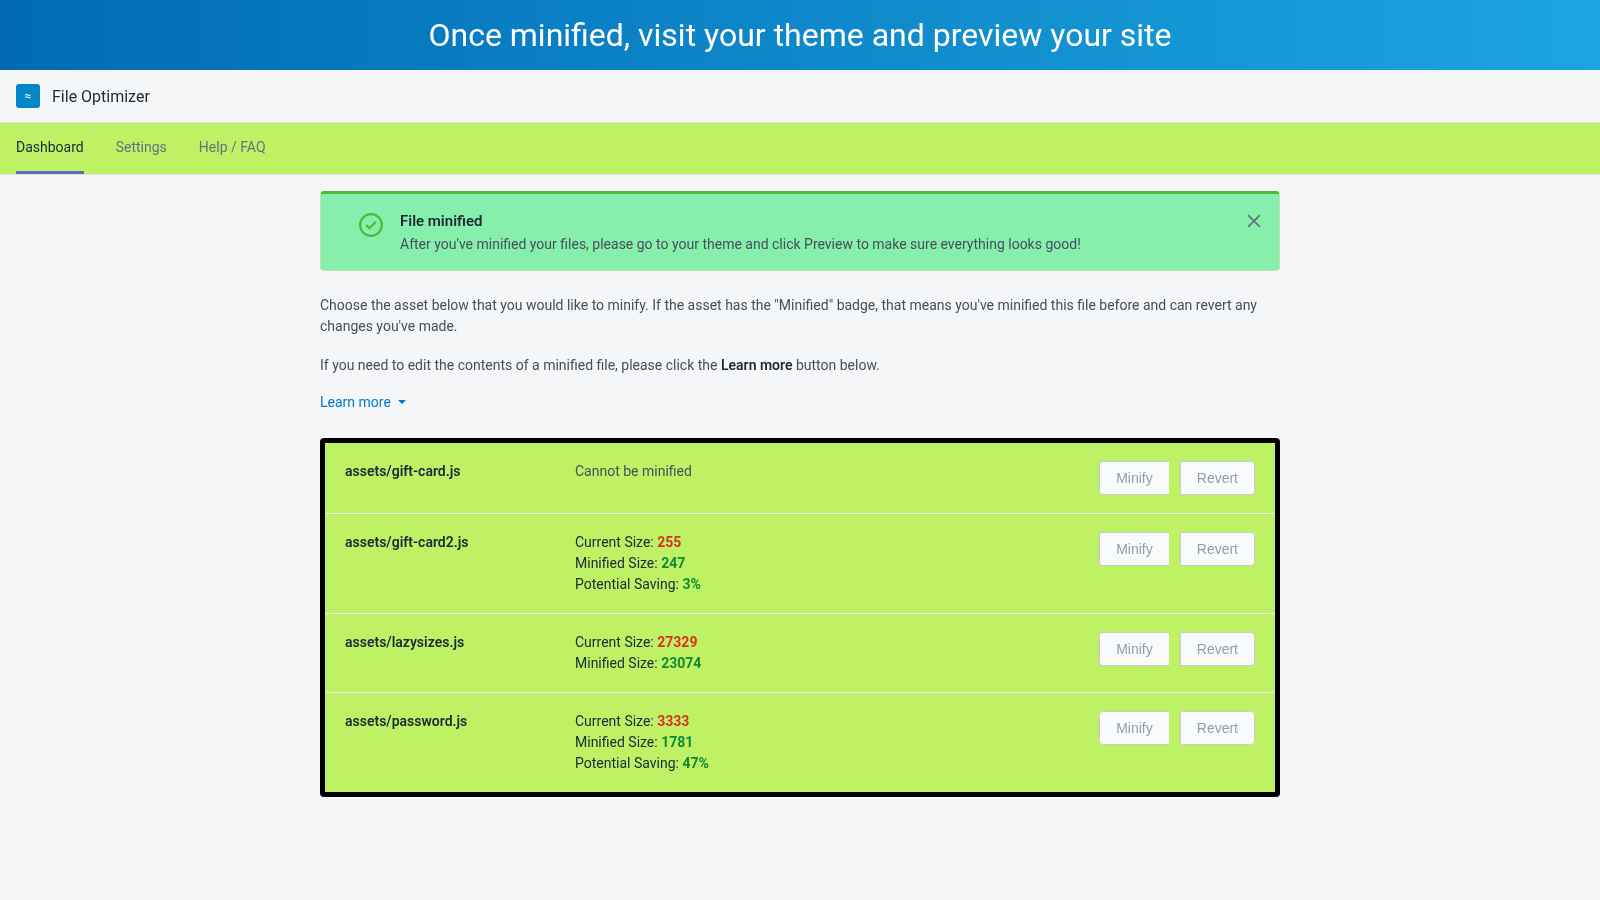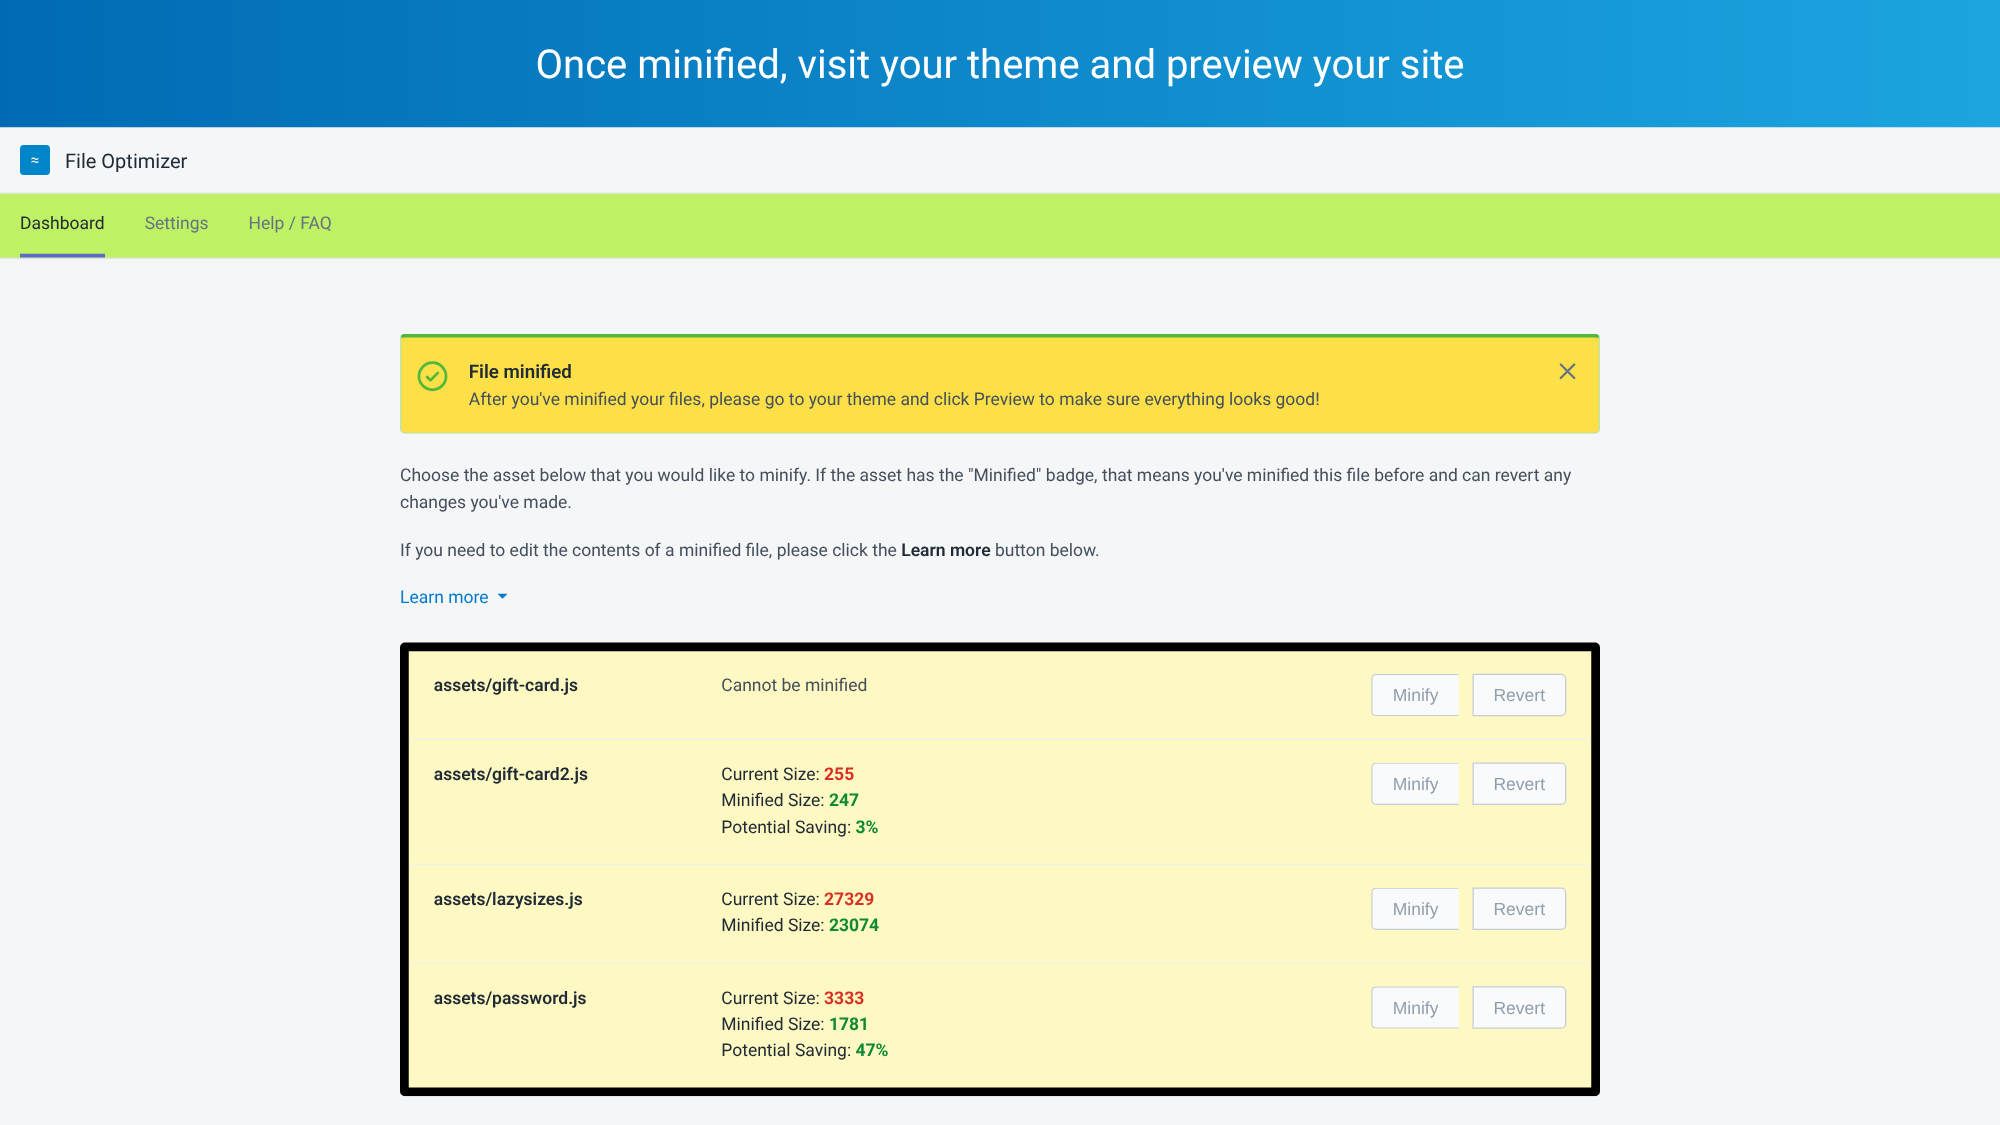--- a/index.html
+++ b/index.html
@@ -1,37 +1,37 @@
 <!DOCTYPE html>
 <html><head>
 <meta charset="utf-8">
 <style>
 * { margin: 0; padding: 0; box-sizing: border-box; }
 body { font-family: -apple-system, BlinkMacSystemFont, "Segoe UI", Roboto, Helvetica, Arial, sans-serif; background: #f4f6f8; color: #212b36; font-size: 14px; }
-.banner { background: linear-gradient(to right, #006bb4, #1ca5e0); height: 102px; display: flex; align-items: center; justify-content: center; }
+.banner { background: linear-gradient(to right, #006bb4, #1ca5e0); height: 70px; display: flex; align-items: center; justify-content: center; }
 .banner-text { color: #fff; font-size: 32px; font-weight: 400; }
 .header { background: #f4f6f8; border-bottom: 1px solid #dfe3e8; padding: 14px 16px; display: flex; align-items: center; gap: 12px; }
 .app-icon { width: 24px; height: 24px; background: #0086c9; border-radius: 3px; display: inline-flex; align-items: center; justify-content: center; color: #fff; font-size: 12px; }
 .app-title { font-size: 16px; color: #212b36; text-align: center; }
 .tabs { background: #bef264; border-bottom: 1px solid #dfe3e8; padding: 0 16px; display: flex; gap: 32px; }
 .tab { padding: 16px 0; color: #637381; font-size: 14px; cursor: pointer; border-bottom: 3px solid transparent; }
 .tab.active { color: #212b36; border-bottom-color: #5c6ac4; }
 .content { max-width: 960px; margin: 0 auto; padding: 16px 0 0 0; }
-.alert { background: #fde047; border: 1px solid #bbe5b3; border-top: 3px solid #50b83c; border-radius: 4px; padding: 18px 12px; display: flex; gap: 16px; position: relative; margin-bottom: 24px; margin-top: 44px; }
+.alert { background: #86efac; border: 1px solid #bbe5b3; border-top: 3px solid #50b83c; border-radius: 4px; padding: 18px 37px; display: flex; gap: 16px; position: relative; margin-bottom: 24px; }
 .alert-icon { width: 26px; height: 26px; flex-shrink: 0; }
 .alert-icon svg { width: 100%; height: 100%; }
 .alert-title { font-weight: 600; font-size: 15px; margin-bottom: 6px; color: #212b36; }
 .alert-body { color: #454f5b; font-size: 14px; }
 .alert-close { position: absolute; right: 16px; top: 18px; cursor: pointer; color: #637381; }
 .alert-close svg { width: 18px; height: 18px; }
 .intro p { color: #454f5b; font-size: 14px; line-height: 1.5; margin-bottom: 18px; }
 .intro b { font-weight: 600; color: #212b36; }
 .learn-link { color: #007ace; font-size: 14px; cursor: pointer; display: inline-flex; align-items: center; gap: 6px; margin-bottom: 28px;}
 .learn-link svg { width: 10px; height: 10px; fill: #007ace; }
-.table { background: #fef9c3; border: 7px solid #000000; border-radius: 4px; overflow: hidden; }
+.table { background: #bef264; border: 5px solid #000000; border-radius: 4px; overflow: hidden; }
 .row { display: flex; align-items: flex-start; padding: 18px 20px; border-bottom: 1px solid #f0f0f0; }
 .row:last-child { border-bottom: none; }
 .col-name { width: 230px; font-weight: 600; font-size: 14px; color: #212b36; padding-top: 2px;}
 .col-info { flex: 1; font-size: 14px; color: #212b36; line-height: 1.5; }
 .col-info .cannot { color: #454f5b; margin-top: 35px; }
 .col-info .cur { color: #d93025; font-weight: 700; }
 .col-info .min, .col-info .sav { color: #0f8a33; font-weight: 700; }
 .col-actions { display: flex; gap: 11px; justify-content: flex-end; }
 .btn { padding: 8px 16px; font-size: 14px; color: #919eab; background: #f9fafb; border: 1px solid #c4cdd5; cursor: default; }
 .btn.left { border-radius: 4px 0 0 4px; border-right: none; }

